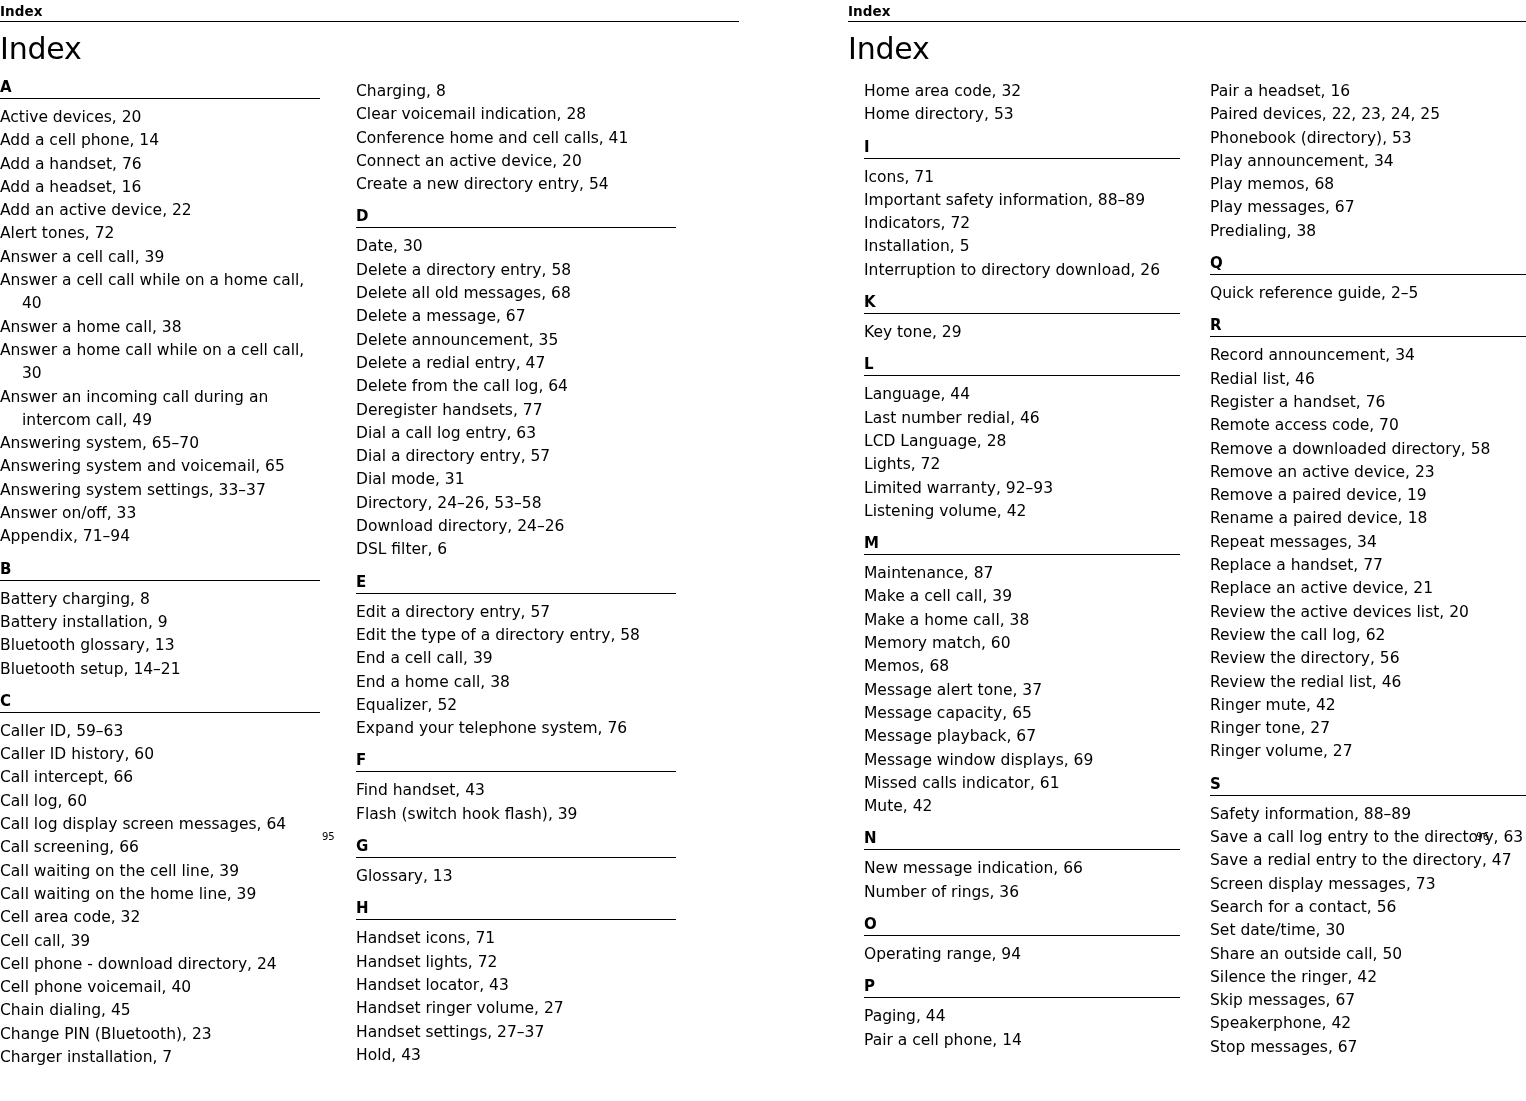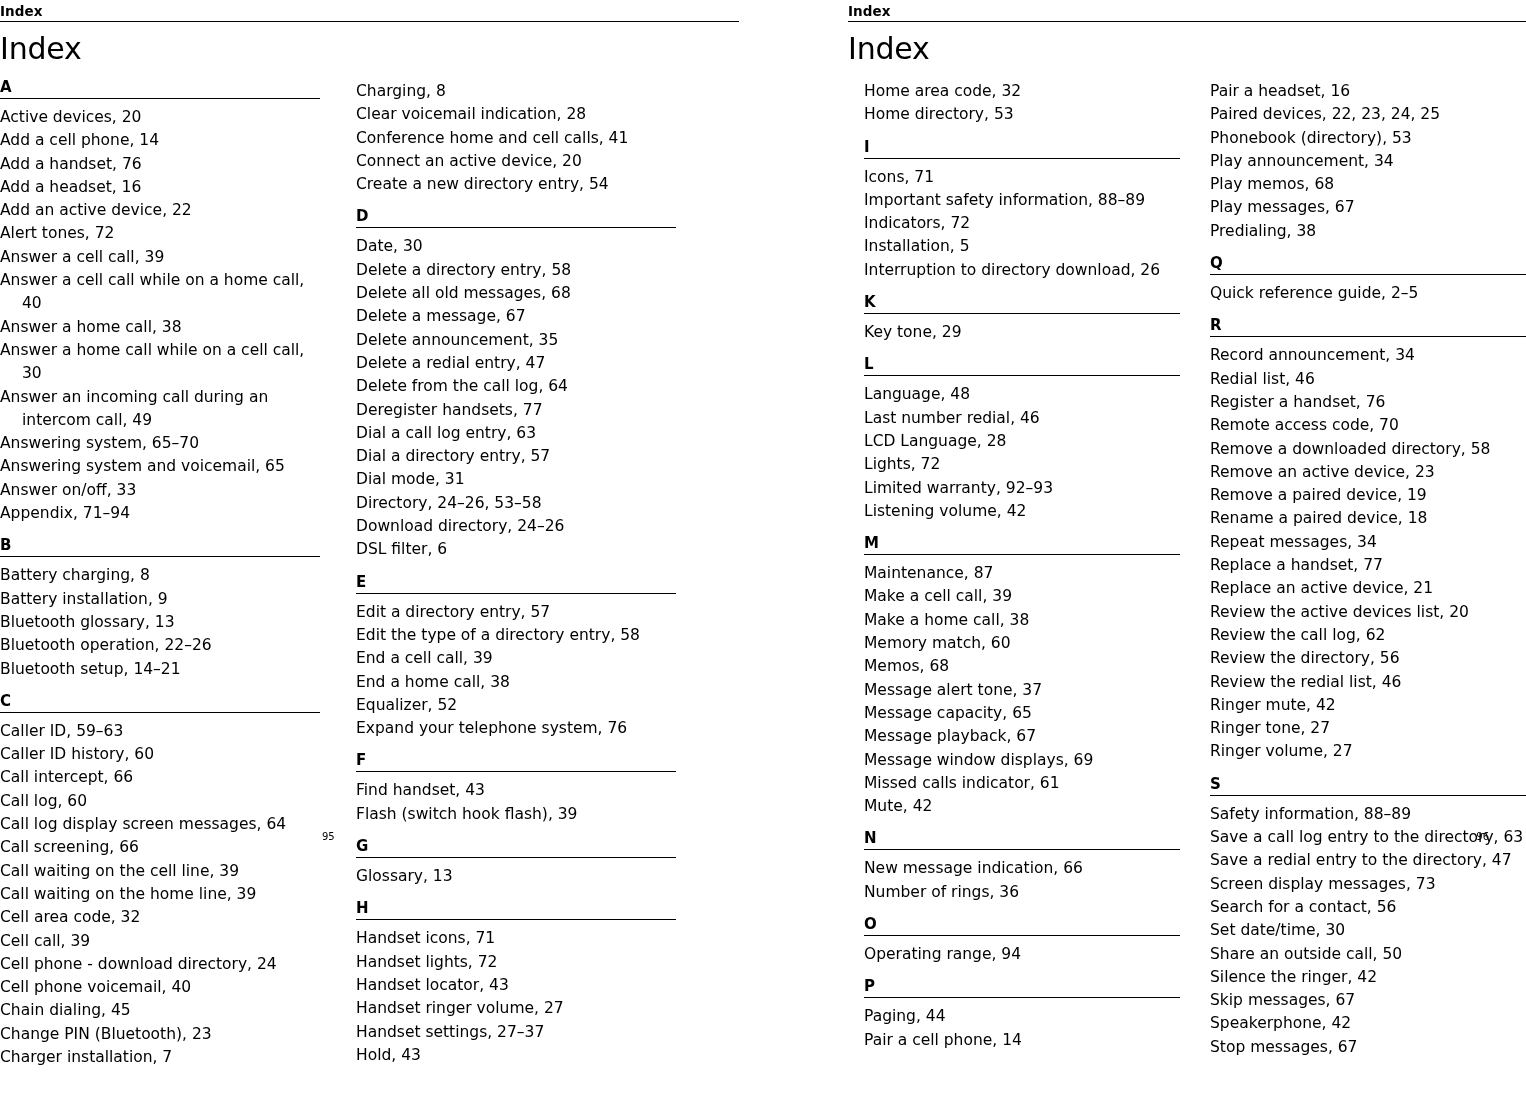--- a/index.html
+++ b/index.html
@@ -102,27 +102,27 @@
         <div class="entry">Add a headset, 16</div>
         <div class="entry">Add an active device, 22</div>
         <div class="entry">Alert tones, 72</div>
         <div class="entry">Answer a cell call, 39</div>
         <div class="entry">Answer a cell call while on a home call, 40</div>
         <div class="entry">Answer a home call, 38</div>
         <div class="entry">Answer a home call while on a cell call, 30</div>
         <div class="entry">Answer an incoming call during an intercom call, 49</div>
         <div class="entry">Answering system, 65–70</div>
         <div class="entry">Answering system and voicemail, 65</div>
+        <div class="entry">Answering system settings, 33–37</div>
         <div class="entry">Answer on/off, 33</div>
         <div class="entry">Appendix, 71–94</div>
         <div class="letter">B</div>
         <div class="entry">Battery charging, 8</div>
         <div class="entry">Battery installation, 9</div>
         <div class="entry">Bluetooth glossary, 13</div>
-        <div class="entry">Bluetooth operation, 22–26</div>
         <div class="entry">Bluetooth setup, 14–21</div>
         <div class="letter">C</div>
         <div class="entry">Caller ID, 59–63</div>
         <div class="entry">Caller ID history, 60</div>
         <div class="entry">Call intercept, 66</div>
         <div class="entry">Call log, 60</div>
         <div class="entry">Call log display screen messages, 64</div>
         <div class="entry">Call screening, 66</div>
         <div class="entry">Call waiting on the cell line, 39</div>
         <div class="entry">Call waiting on the home line, 39</div>
@@ -189,21 +189,21 @@
         <div class="entry">Home directory, 53</div>
         <div class="letter">I</div>
         <div class="entry">Icons, 71</div>
         <div class="entry">Important safety information, 88–89</div>
         <div class="entry">Indicators, 72</div>
         <div class="entry">Installation, 5</div>
         <div class="entry">Interruption to directory download, 26</div>
         <div class="letter">K</div>
         <div class="entry">Key tone, 29</div>
         <div class="letter">L</div>
-        <div class="entry">Language, 48</div>
+        <div class="entry">Language, 44</div>
         <div class="entry">Last number redial, 46</div>
         <div class="entry">LCD Language, 28</div>
         <div class="entry">Lights, 72</div>
         <div class="entry">Limited warranty, 92–93</div>
         <div class="entry">Listening volume, 42</div>
         <div class="letter">M</div>
         <div class="entry">Maintenance, 87</div>
         <div class="entry">Make a cell call, 39</div>
         <div class="entry">Make a home call, 38</div>
         <div class="entry">Memory match, 60</div>

